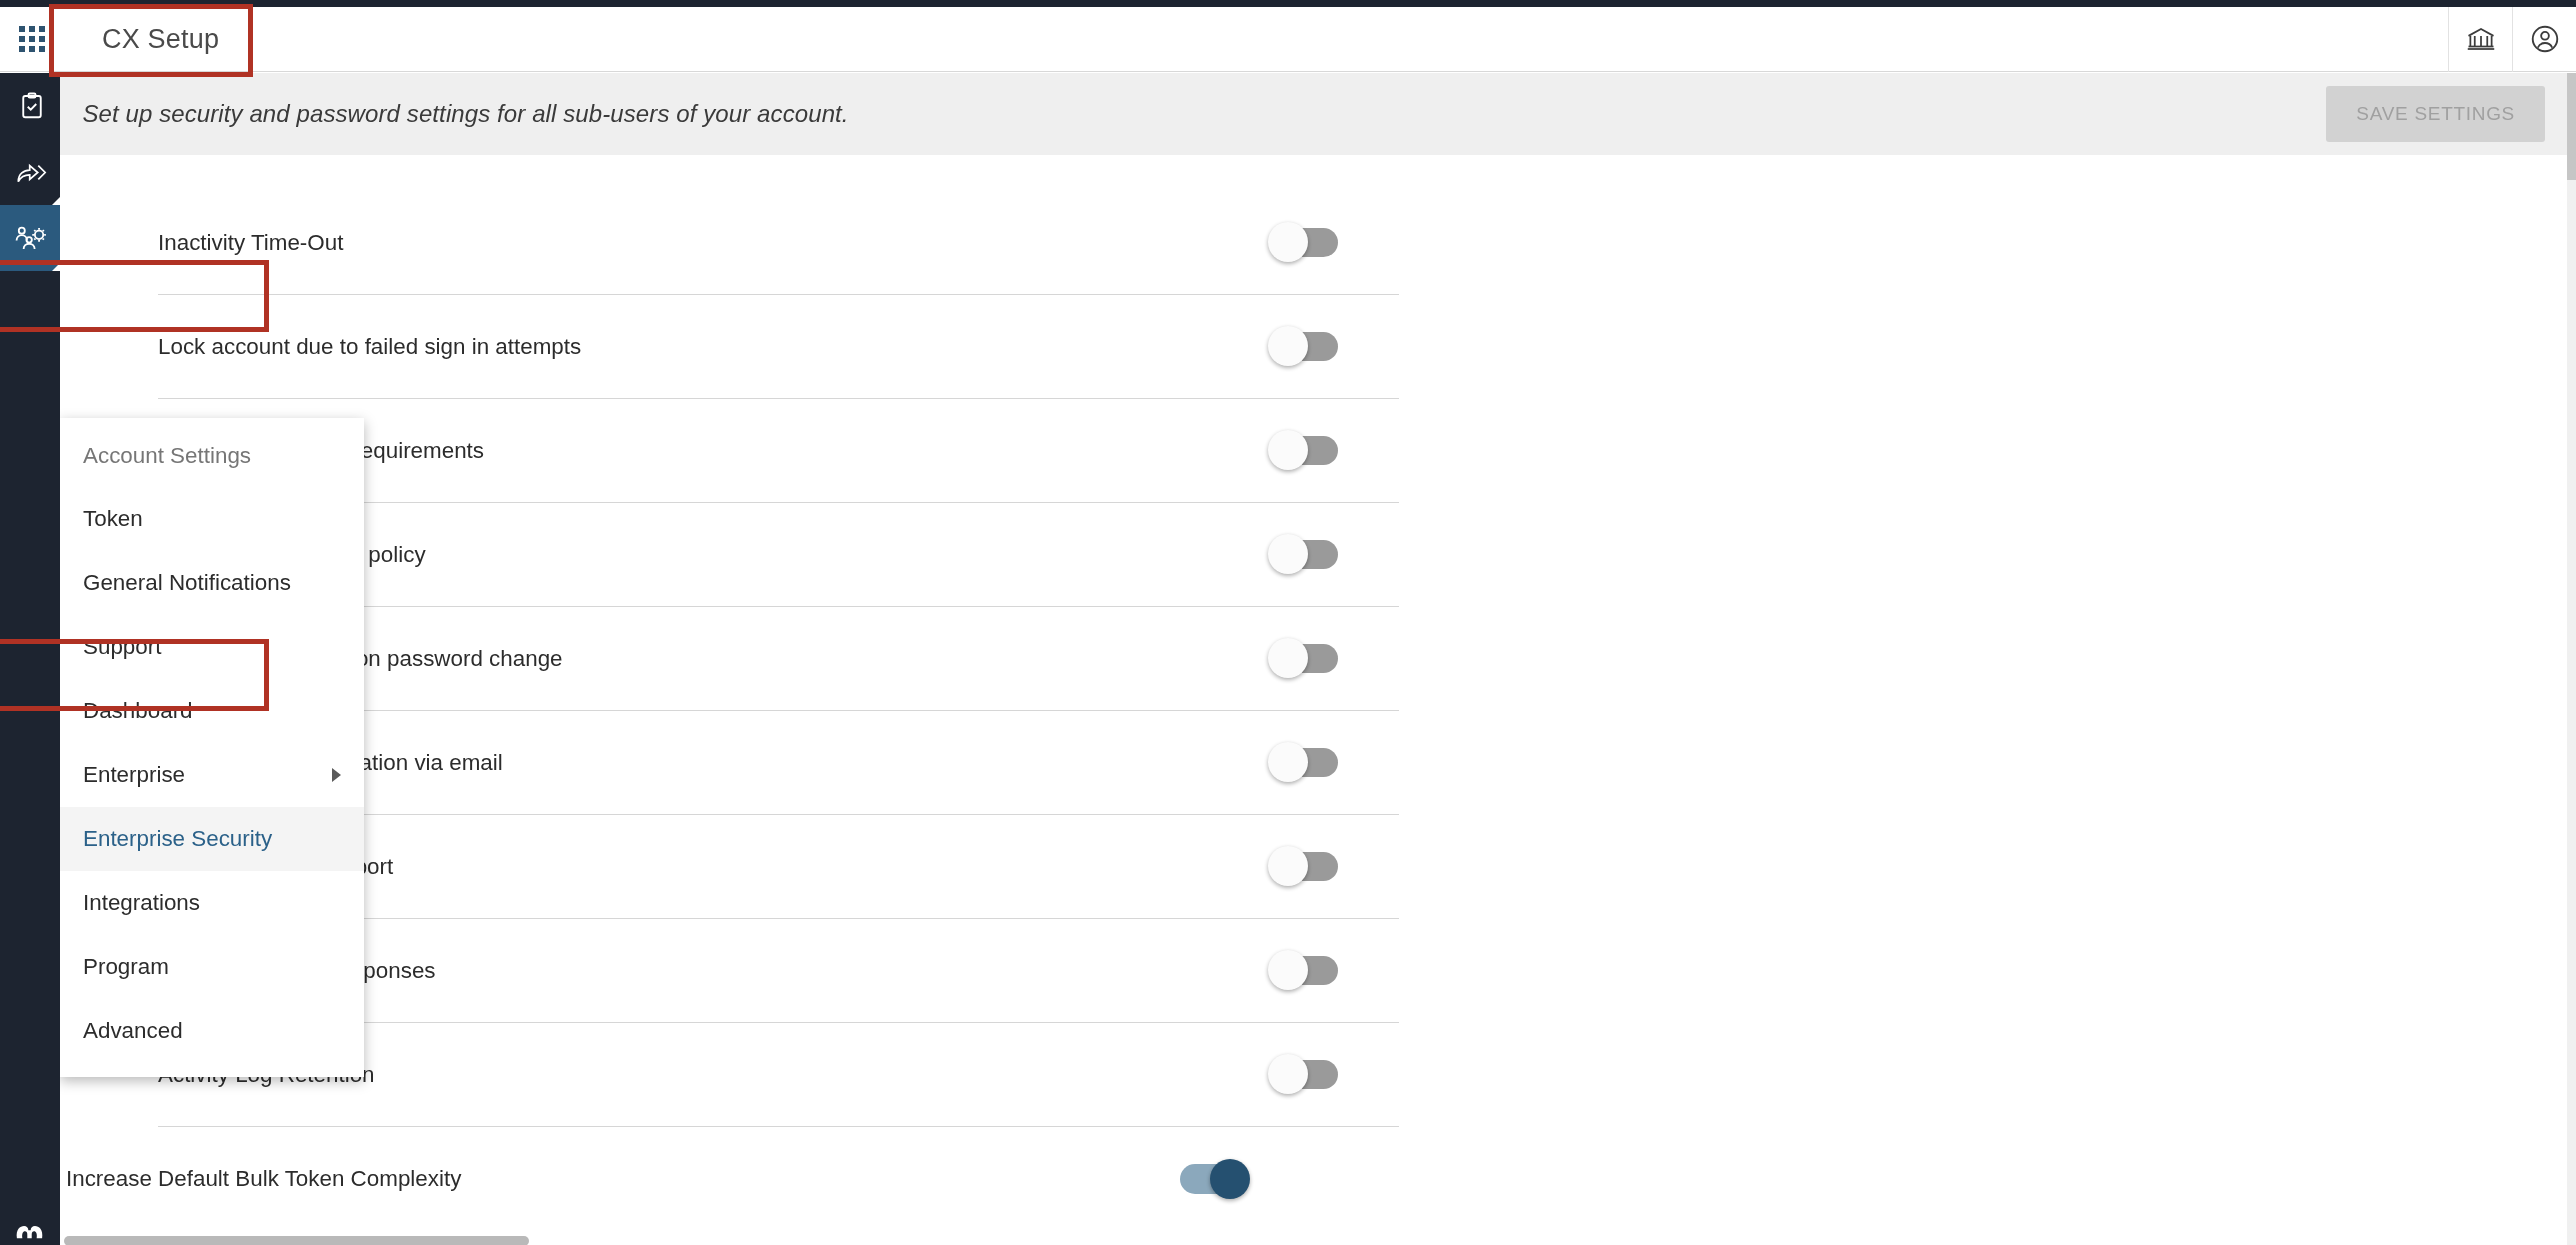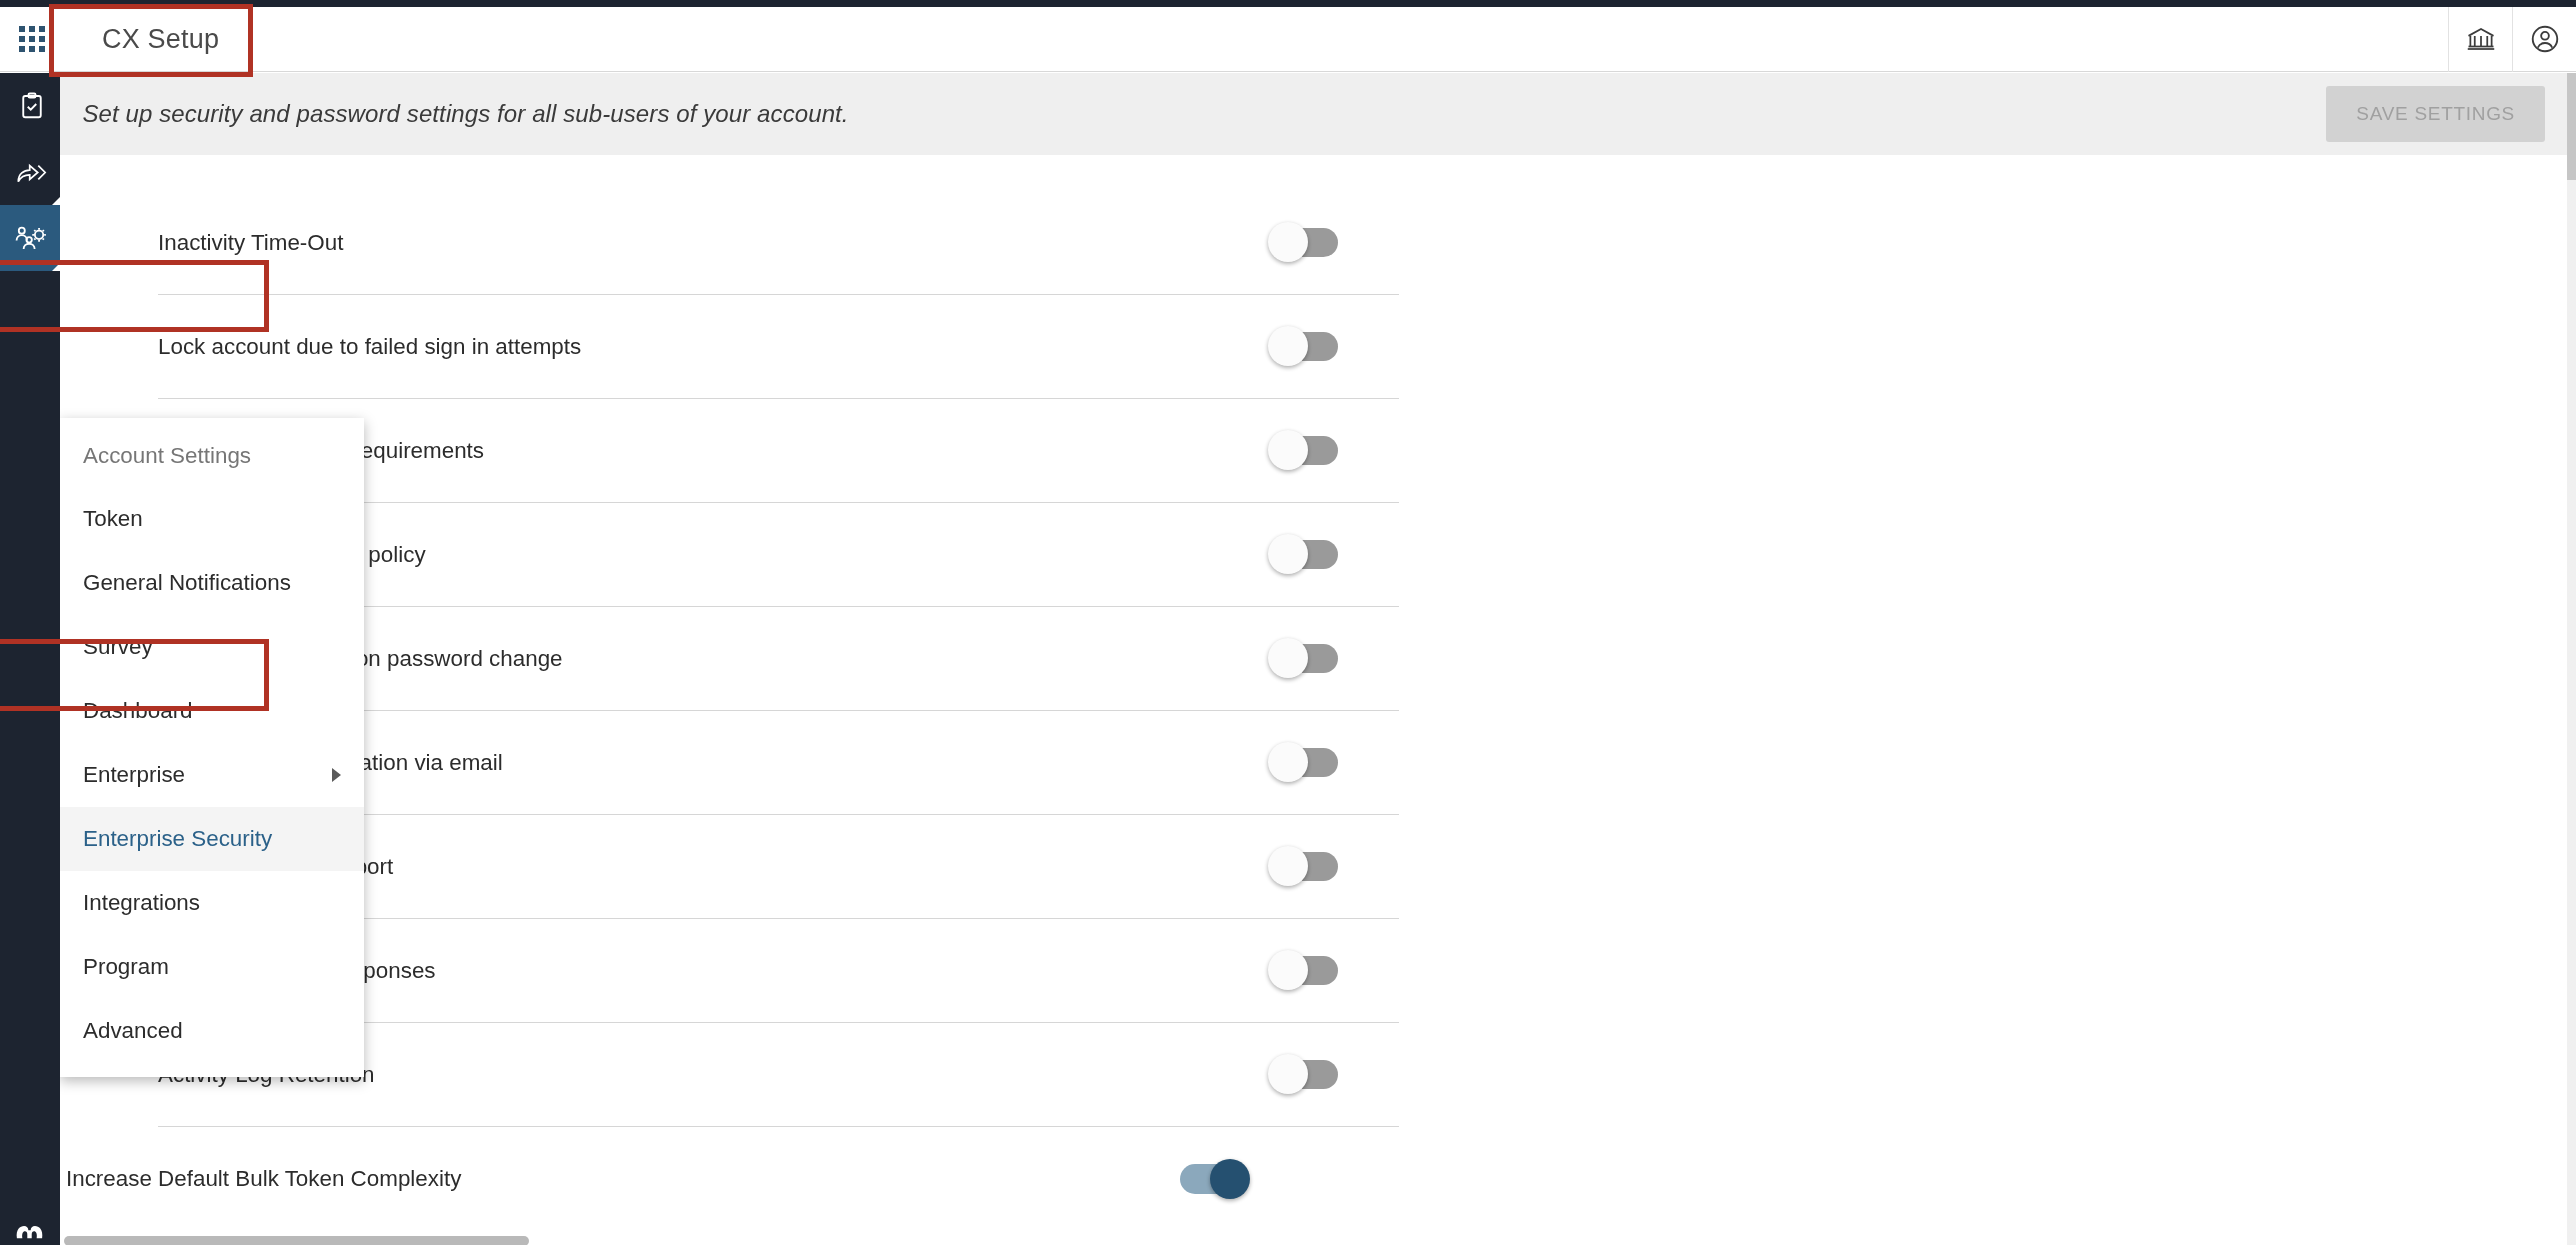--- a/index.html
+++ b/index.html
@@ -314,21 +314,21 @@
       <div class="dropdown">
         <div class="menu-header">Account Settings</div>
         <div id="menu-items">
             <div class="menu-item">
               <span>Token</span>
             </div>
             <div class="menu-item">
               <span>General Notifications</span>
             </div>
             <div class="menu-item">
-              <span>Survey</span>
+              <span>Support</span>
             </div>
             <div class="menu-item">
               <span>Dashboard</span>
             </div>
             <div class="menu-item">
               <span>Enterprise</span>
               <span class="menu-caret"></span>
             </div>
             <div class="menu-item selected">
               <span>Enterprise Security</span>

